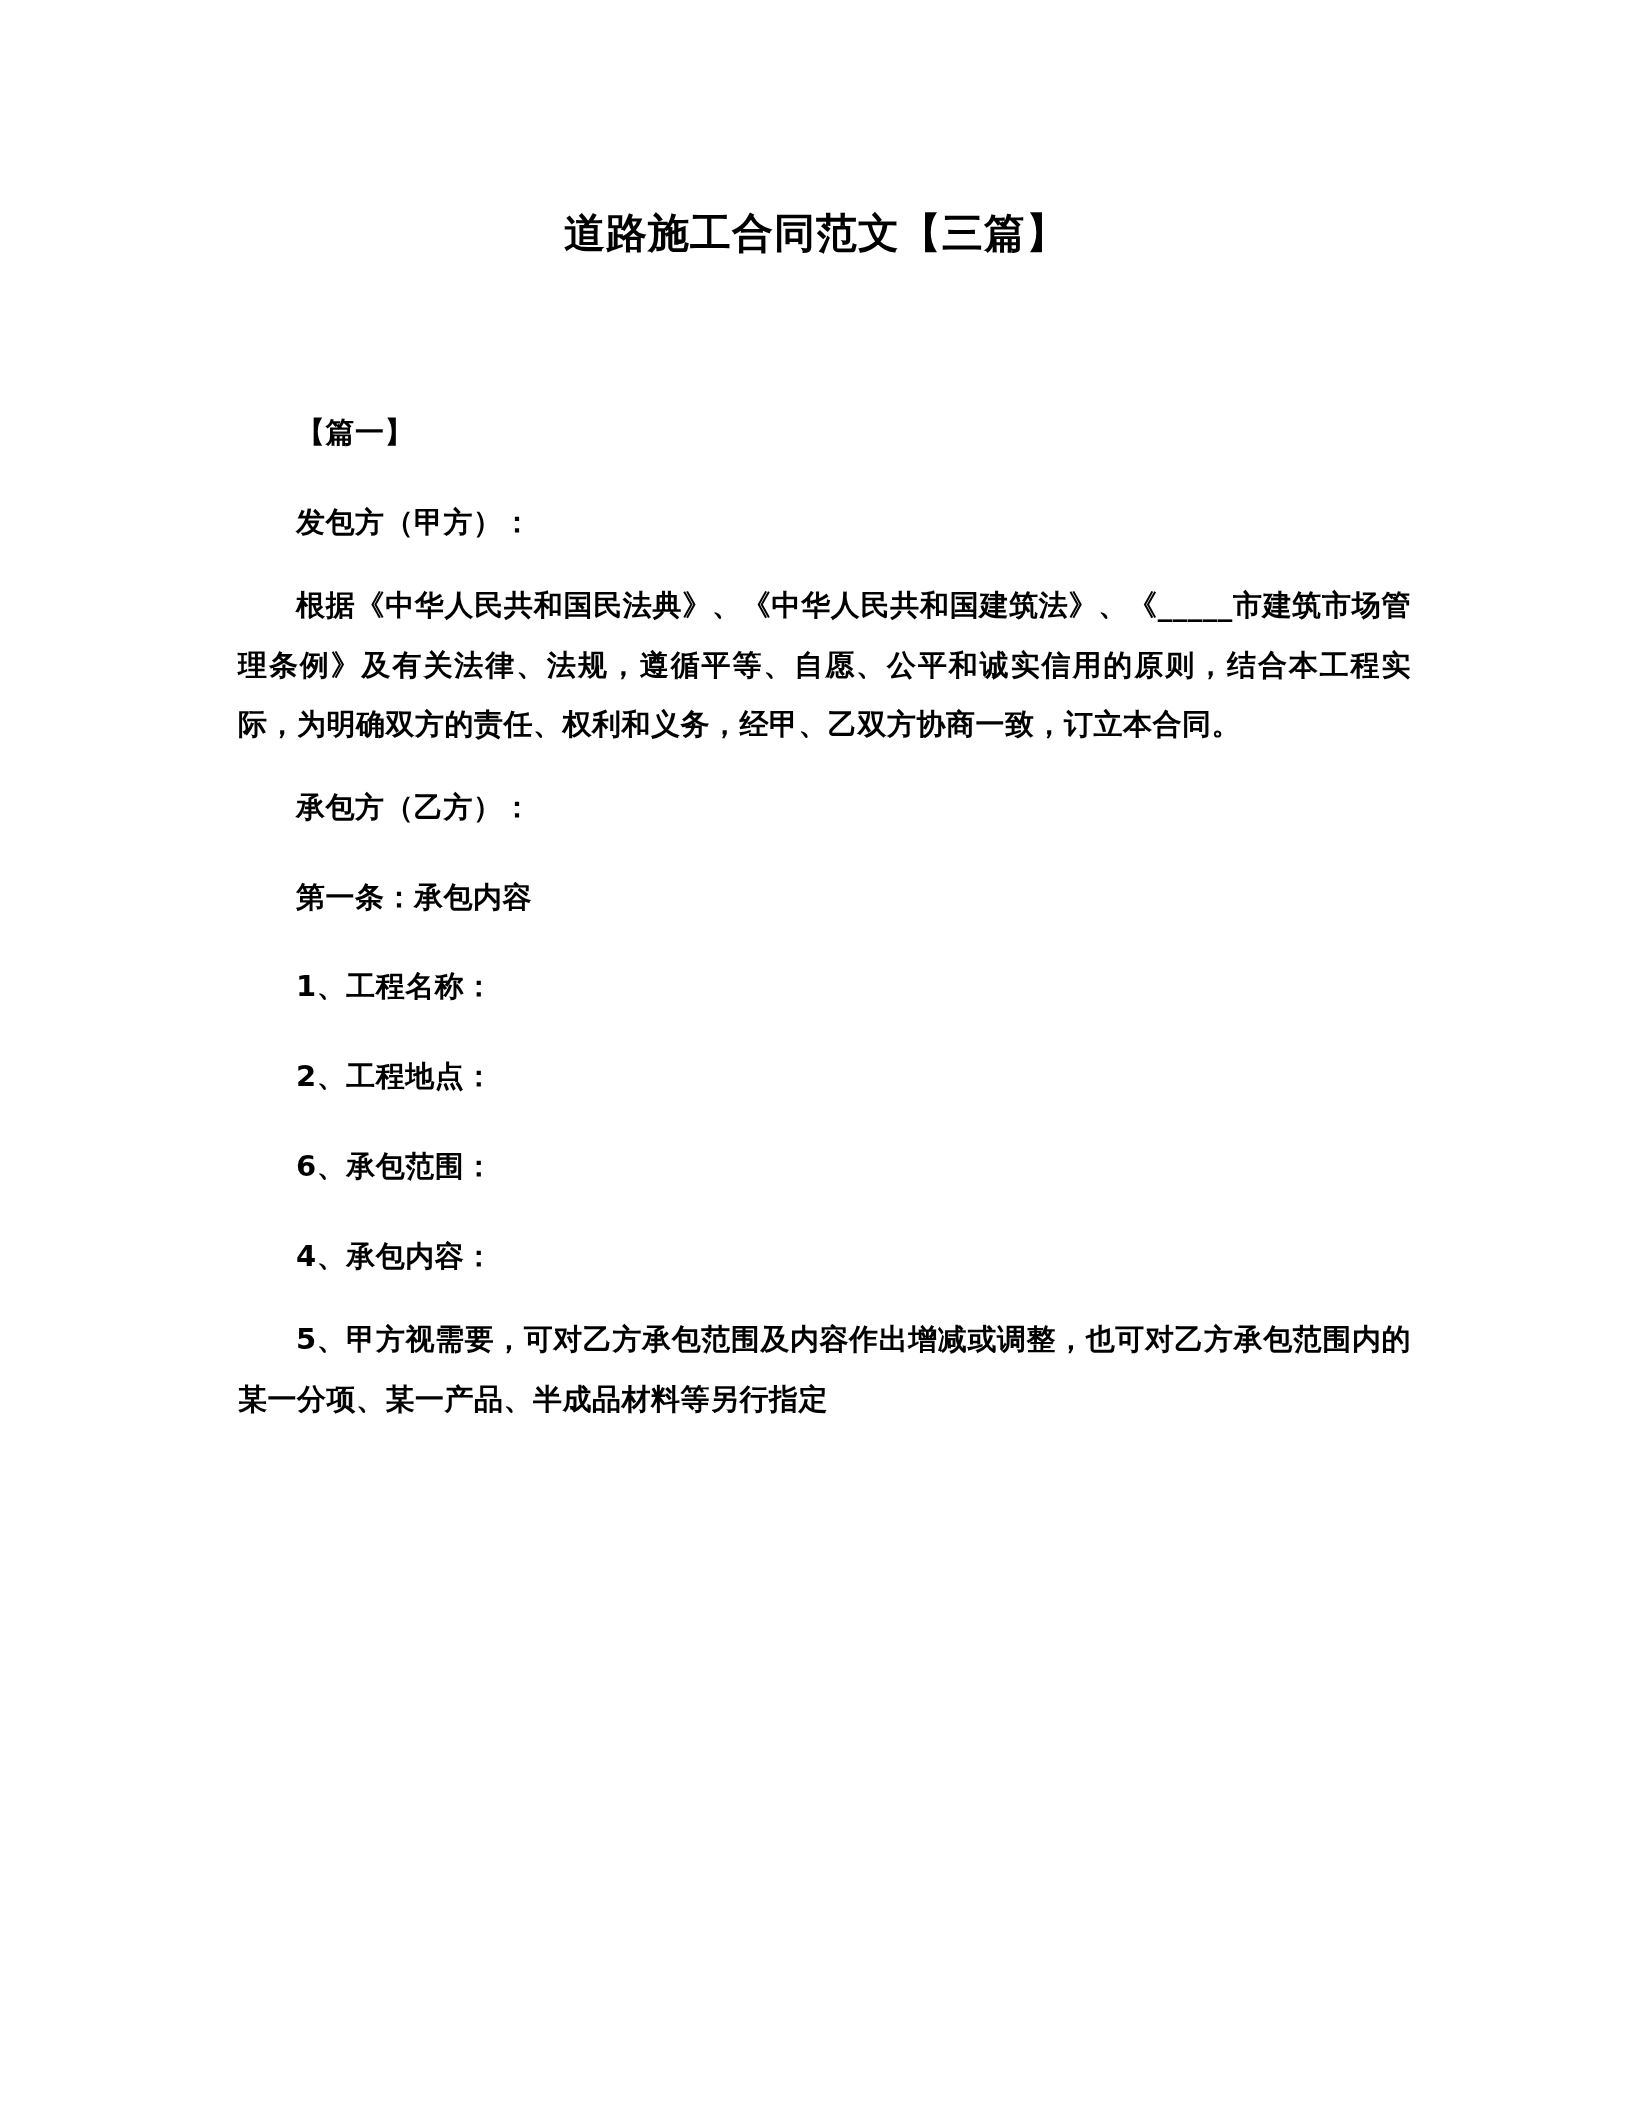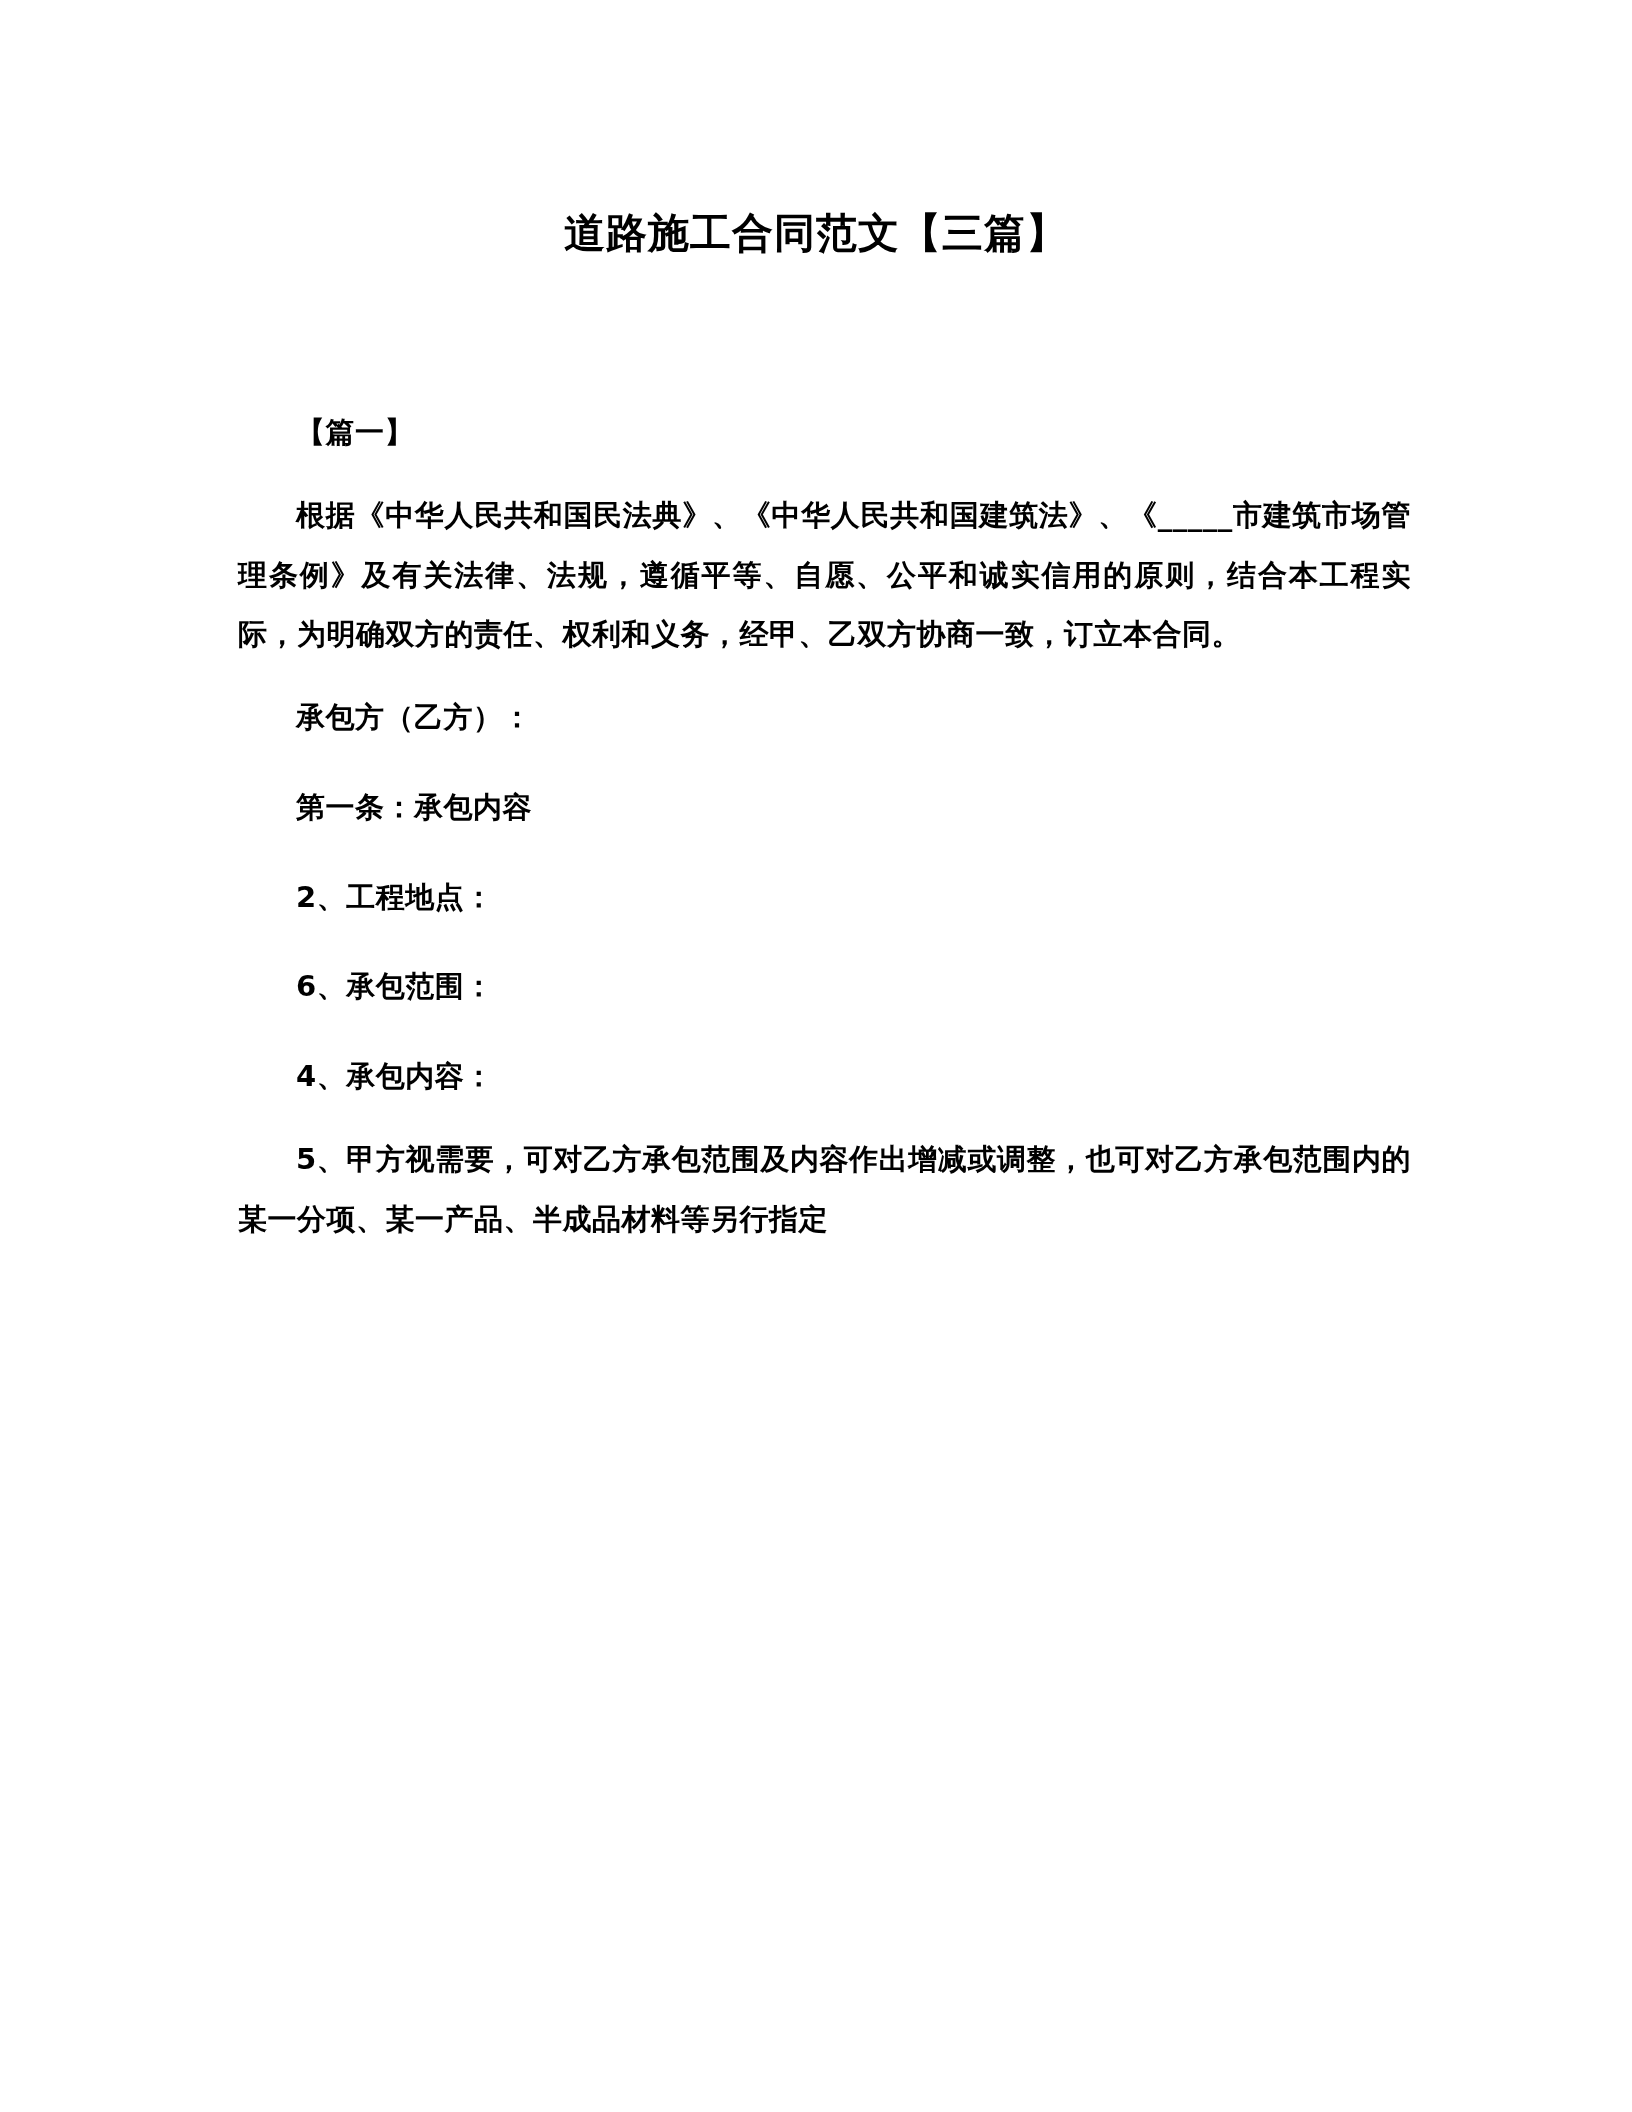--- a/index.html
+++ b/index.html
@@ -52,27 +52,29 @@
 <body>
 
 <div class="page">
 
   <h1 class="doc-title">道路施工合同范文【三篇】</h1>
 
   <div class="body-block">
 
     <p class="para indent">【篇一】</p>
 
+    <p class="para indent">发包方（甲方）：</p>
 
     <p class="para indent flow">根据《中华人民共和国民法典》、《中华人民共和国建筑法》、《_____市建筑市场管理条例》及有关法律、法规，遵循平等、自愿、公平和诚实信用的原则，结合本工程实际，为明确双方的责任、权利和义务，经甲、乙双方协商一致，订立本合同。</p>
 
     <p class="para indent">承包方（乙方）：</p>
 
     <p class="para indent">第一条：承包内容</p>
 
+    <p class="para indent">1、工程名称：</p>
 
     <p class="para indent">2、工程地点：</p>
 
     <p class="para indent">6、承包范围：</p>
 
     <p class="para indent">4、承包内容：</p>
 
     <p class="para indent flow">5、甲方视需要，可对乙方承包范围及内容作出增减或调整，也可对乙方承包范围内的某一分项、某一产品、半成品材料等另行指定</p>
 
   </div>

